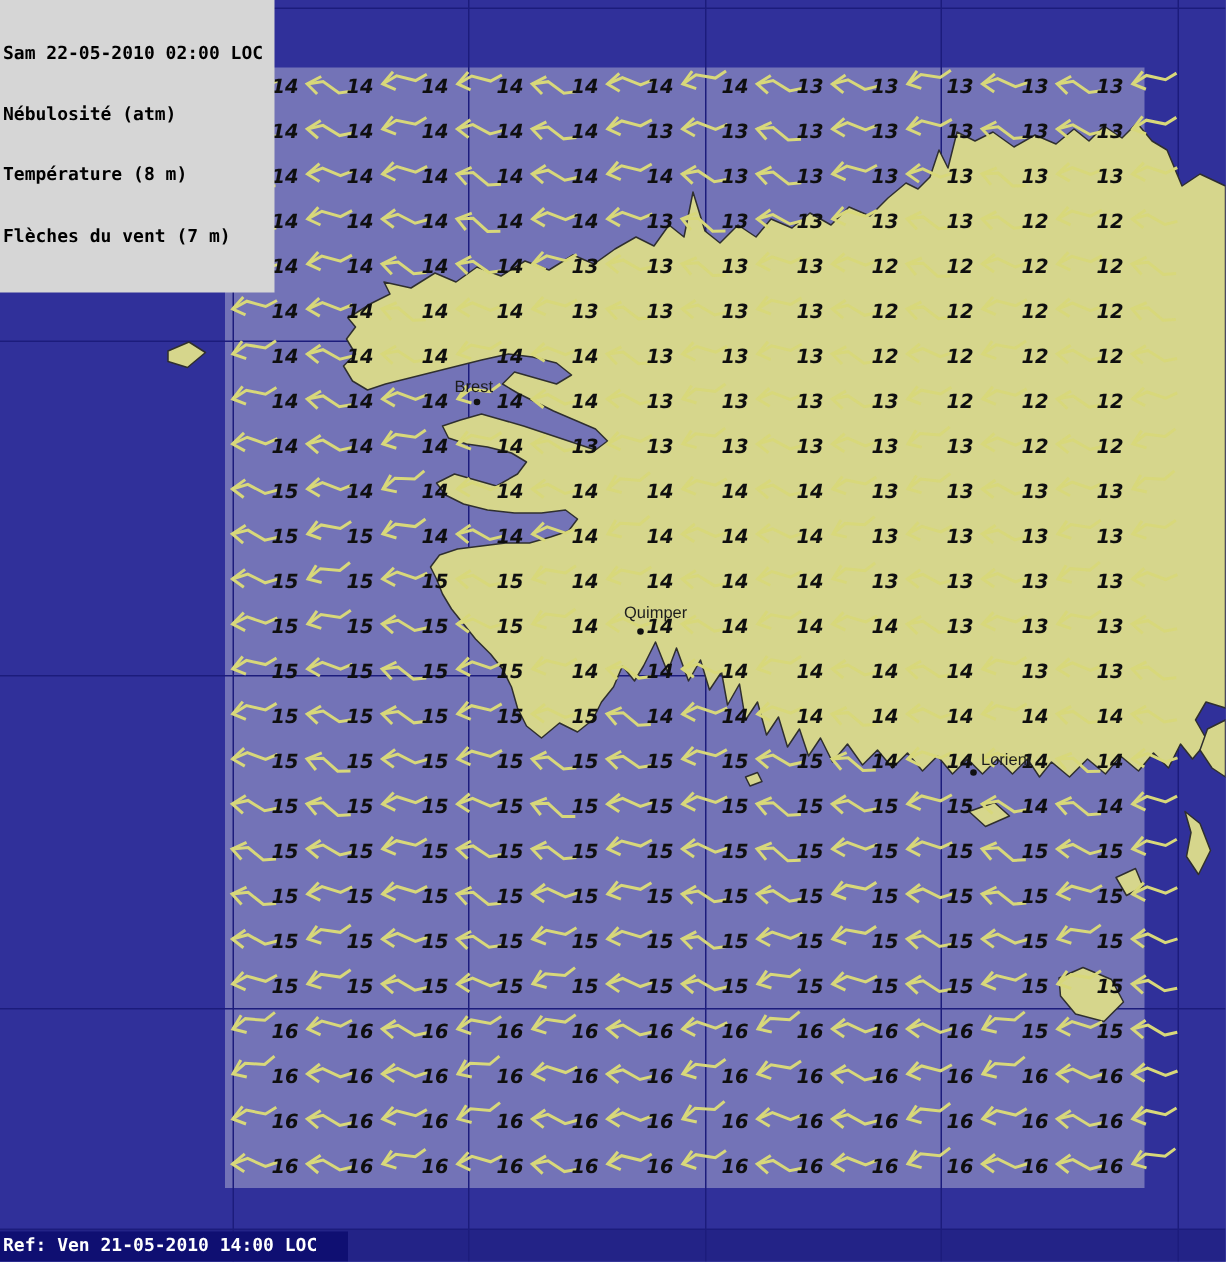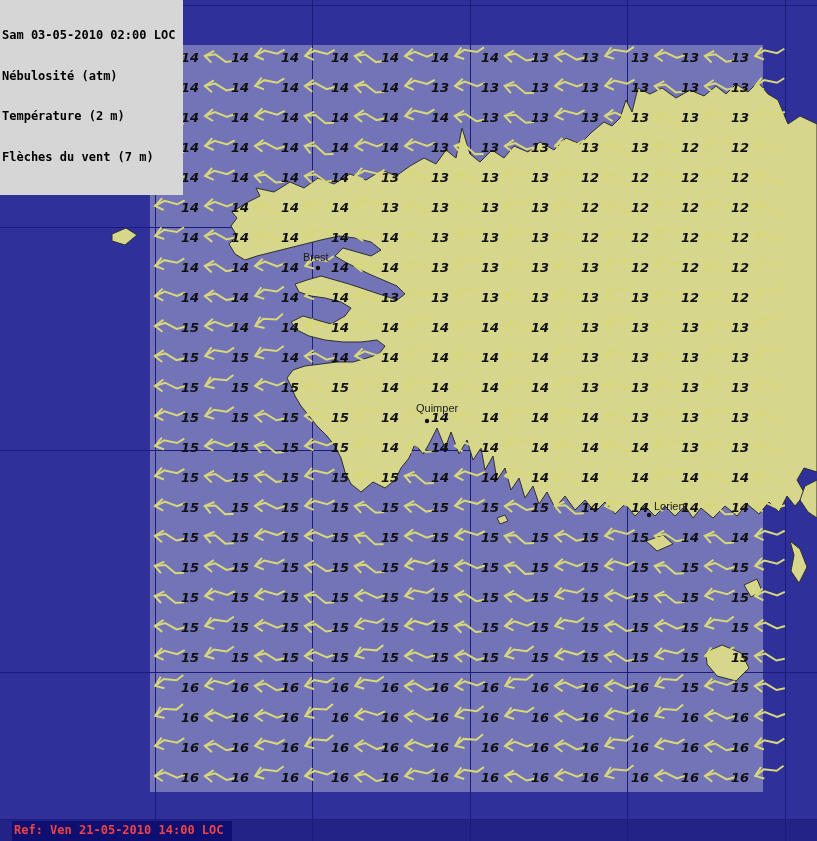--- a/index.html
+++ b/index.html
@@ -2,23 +2,23 @@
 <html><head>
 <meta charset="utf-8">
 <style>
   html,body{margin:0;padding:0;background:#30309a;overflow:hidden}
   .stage{position:relative;width:817px;height:841px;overflow:hidden;
          font-family:"DejaVu Sans Mono",monospace}
   svg{position:absolute;left:0;top:0;display:block}
   .header-box{position:absolute;left:0;top:0;z-index:5;background:#d6d6d6;
               color:#000;font:bold 12px/13.5px "DejaVu Sans Mono",monospace;
               padding:2px 8px 4px 2px;white-space:pre}
-  .footer-ref{position:absolute;left:12px;top:821px;z-index:5;background:#0f0f72;
-              color:#ef4444;font:bold 12px/17px "DejaVu Sans Mono",monospace;
-              padding:1px 8px 2px 2px;white-space:pre}
+  .footer-ref{position:absolute;left:0;top:821px;z-index:5;background:#0f0f72;
+              color:#ffffff;font:bold 12px/17px "DejaVu Sans Mono",monospace;
+              padding:1px 20px 2px 2px;white-space:pre}
   text.temp{font-family:"DejaVu Sans",sans-serif;font-size:13px;
             font-style:italic;font-weight:bold}
   text.city{font-family:"Liberation Sans",sans-serif;font-size:11px;fill:#1d1d1d}
 </style>
 </head>
 <body>
 
 <div class="stage">
 
   <svg id="map-svg" width="817" height="841" viewBox="0 0 817 841">
@@ -1683,20 +1683,20 @@
         <circle cx="318" cy="268" r="2.2" fill="#111"></circle>
         <text x="303" y="261" class="city">Brest</text>
         <circle cx="427" cy="421" r="2.2" fill="#111"></circle>
         <text x="416" y="412" class="city">Quimper</text>
         <circle cx="649" cy="515" r="2.2" fill="#111"></circle>
         <text x="654" y="510" class="city">Lorient</text>
       </g>
   </svg>
 
   <div class="header-box">
-    <div>Sam 03-05-2010 02:00 LOC</div>
+    <div>Sam 22-05-2010 02:00 LOC</div>
     <div>Nébulosité (atm)</div>
-    <div>Température (2 m)</div>
+    <div>Température (8 m)</div>
     <div>Flèches du vent (7 m)</div>
   </div>
 
   <div class="footer-ref">Ref: Ven 21-05-2010 14:00 LOC</div>
 </div>
 
 </body></html>

